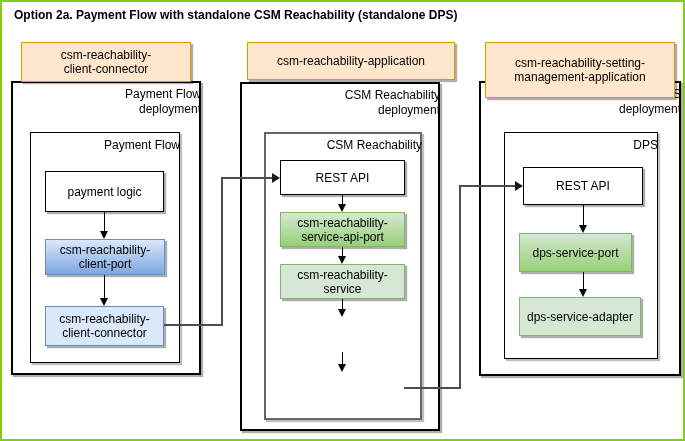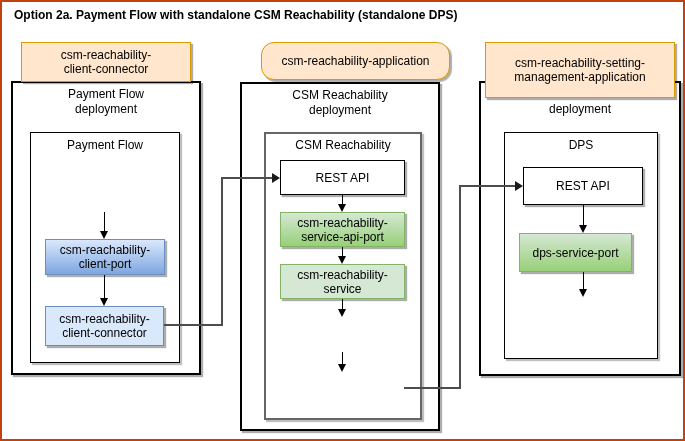--- a/index.html
+++ b/index.html
@@ -1,18 +1,18 @@
 <!DOCTYPE html>
 <html><head>
 <meta charset="utf-8">
 <style>
   html,body { margin:0; padding:0; background:#fff; }
   .canvas {
     position:relative; width:685px; height:441px;
-    box-sizing:border-box; border:2px solid #c2410c; background:#fff;
+    box-sizing:border-box; border:2px solid #84cc16; background:#fff;
     font-family:"Liberation Sans","DejaVu Sans",sans-serif; color:#000;
     overflow:hidden;
   }
   .dtitle-main {
     position:absolute; left:12px; top:6px;
     font-size:12px; font-weight:bold; white-space:nowrap;
   }
   .box {
     position:absolute; box-sizing:border-box;
     display:flex; align-items:center; justify-content:center;
@@ -24,21 +24,21 @@
   .deploy {
     position:absolute; box-sizing:border-box; border:2px solid #000;
     background:#fff; z-index:1; box-shadow:2px 2px 1px rgba(0,0,0,0.32);
   }
   .inner {
     position:absolute; box-sizing:border-box; border:1px solid #000;
     background:#fff; z-index:2; box-shadow:2px 2px 1px rgba(0,0,0,0.25);
   }
   .inner.gray { border:2px solid #666; }
   .ctitle {
-    position:absolute; text-align:center; font-size:12px; line-height:15px;
+    position:absolute; text-align:right; font-size:12px; line-height:15px;
     white-space:pre-line; z-index:3;
   }
   .plain      { background:#fff;     border:1px solid #000; }
   .blue-grad  { background:linear-gradient(#DAE8FC,#7EA6E0); border:1px solid #6C8EBF; }
   .blue-flat  { background:#DAE8FC;  border:1px solid #6C8EBF; }
   .green-grad { background:linear-gradient(#D5E8D4,#97D077); border:1px solid #82B366; }
   .green-flat { background:#D5E8D4;  border:1px solid #82B366; }
   .aline { position:absolute; width:1px; background:#000; z-index:5; }
   .ahead-down {
     position:absolute; width:0; height:0; z-index:5;
@@ -73,37 +73,39 @@
   <div class="inner" style="left:28px;top:130px;width:150px;height:231px;"></div>
   <div class="inner gray" style="left:262px;top:130px;width:158px;height:288px;"></div>
   <div class="inner" style="left:502px;top:130px;width:154px;height:227px;"></div>
 
   <div class="ctitle" style="left:28px;top:136px;width:150px;">Payment Flow</div>
   <div class="ctitle" style="left:262px;top:136px;width:158px;">CSM Reachability</div>
   <div class="ctitle" style="left:502px;top:136px;width:154px;">DPS</div>
 
   <div class="box applabel" style="left:19px;top:40px;width:170px;height:40px;">csm-reachability-
 client-connector</div>
-  <div class="box applabel" style="left:259px;top:40px;width:189px;height:38px;border-radius:13px;">csm-reachability-application</div>
+  <div class="box applabel" style="left:245px;top:40px;width:208px;height:38px;">csm-reachability-application</div>
   <div class="box applabel" style="left:483px;top:40px;width:190px;height:56px;">csm-reachability-setting-
 management-application</div>
 
+  <div class="box plain" style="left:43px;top:169px;width:119px;height:41px;">payment logic</div>
   <div class="box blue-grad" style="left:43px;top:237px;width:120px;height:36px;">csm-reachability-
 client-port</div>
   <div class="box blue-flat" style="left:43px;top:304px;width:119px;height:40px;">csm-reachability-
 client-connector</div>
 
   <div class="box plain" style="left:278px;top:158px;width:125px;height:35px;">REST API</div>
   <div class="box green-grad" style="left:278px;top:210px;width:125px;height:35px;">csm-reachability-
 service-api-port</div>
   <div class="box green-flat" style="left:278px;top:262px;width:125px;height:35px;">csm-reachability-
 service</div>
 
   <div class="box plain" style="left:521px;top:165px;width:120px;height:38px;">REST API</div>
   <div class="box green-grad" style="left:517px;top:231px;width:113px;height:39px;">dps-service-port</div>
+  <div class="box green-flat" style="left:517px;top:295px;width:122px;height:39px;">dps-service-adapter</div>
 
   <div class="aline" style="left:102px;top:210px;height:21px;"></div>
   <div class="ahead-down" style="left:98px;top:229px;"></div>
   <div class="aline" style="left:102px;top:273px;height:24px;"></div>
   <div class="ahead-down" style="left:98px;top:296px;"></div>
 
   <div class="aline" style="left:340px;top:193px;height:10px;"></div>
   <div class="ahead-down" style="left:336px;top:202px;"></div>
   <div class="aline" style="left:340px;top:245px;height:10px;"></div>
   <div class="ahead-down" style="left:336px;top:254px;"></div>

